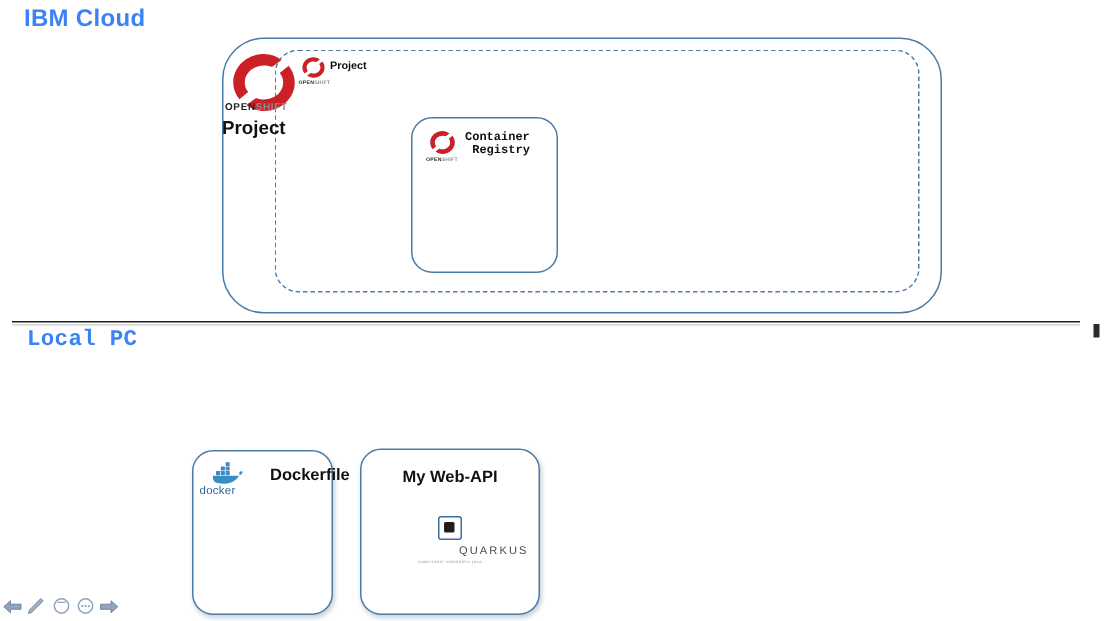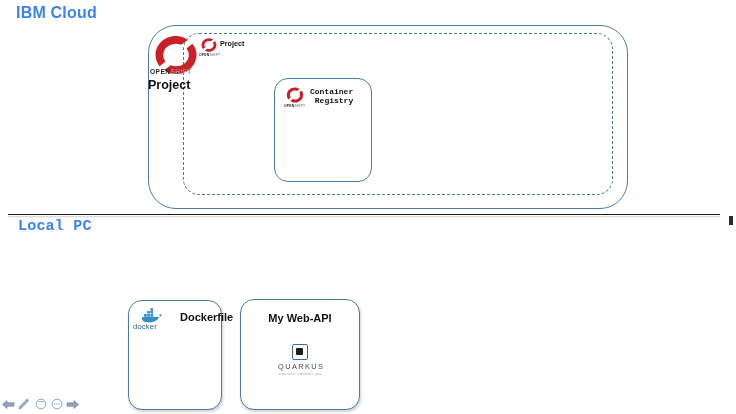--- a/index.html
+++ b/index.html
@@ -105,21 +105,21 @@
     width:14px;height:14px;margin:0 auto;
     border:1.3px solid #3b6ea5;border-radius:2px;background:#ffffff;
     position:relative;
   }
   #quarkus-icon::after{
     content:"";position:absolute;left:3px;top:3px;width:7px;height:7px;
     background:#1d1d1d;border-radius:1px;
   }
   #quarkus-word{
     font-size:7.4px;letter-spacing:1.4px;color:#4a4a4a;font-weight:normal;
-    margin-top:2px;white-space:nowrap;
+    margin-top:2px;white-space:nowrap;margin-left:28px;
   }
   #quarkus-sub{
     font-size:2.8px;letter-spacing:.4px;color:#9a9a9a;margin-top:1px;white-space:nowrap;
   }
   #microprofile-group{position:absolute;left:258px;top:376px;width:90px;height:18px;display:flex;align-items:center;gap:3px;}
   #microprofile-word{
     font-size:8.2px;letter-spacing:.3px;color:#3c3c3c;font-weight:normal;white-space:nowrap;
   }
   #microprofile-sub{
     position:absolute;left:34px;top:12px;font-size:2.6px;letter-spacing:.3px;color:#b08d3a;white-space:nowrap;

